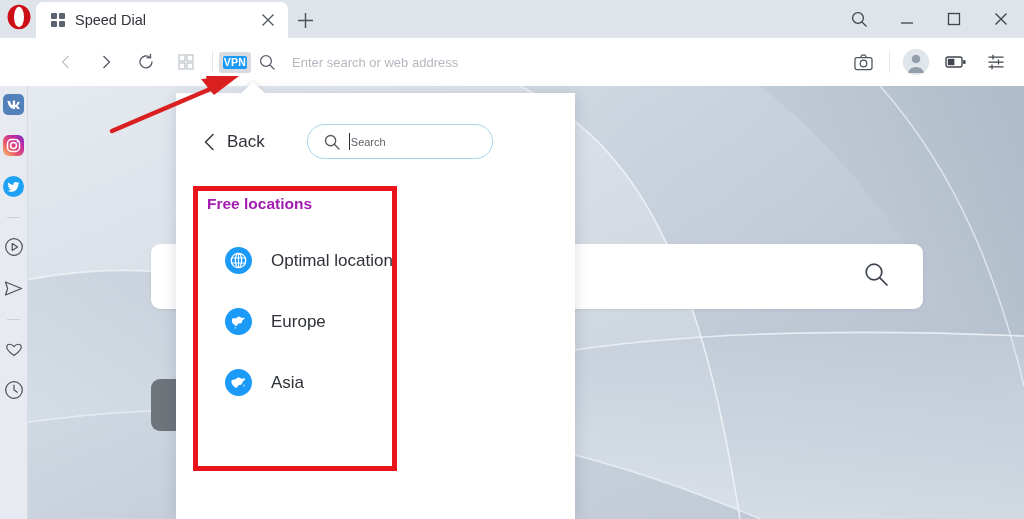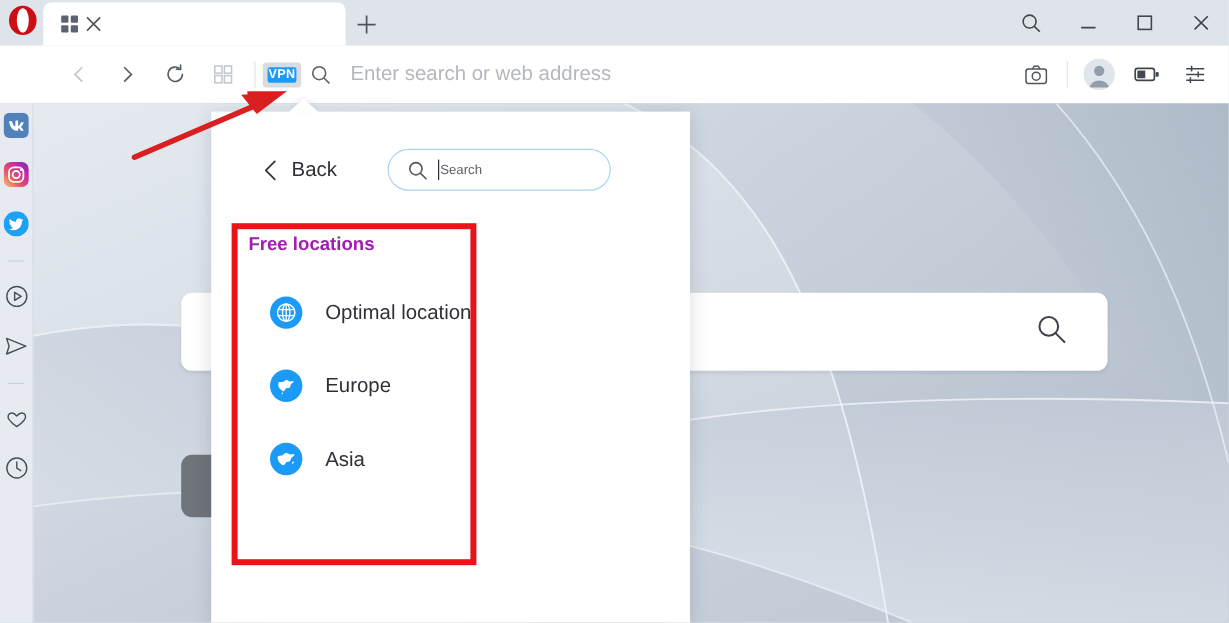--- a/index.html
+++ b/index.html
@@ -82,21 +82,21 @@
   }
   .vpn-badge span {
     background: #1b9af7; color: #ffffff;
     font-size: 10.5px; font-weight: bold; letter-spacing: .3px;
     width: 100%; height: 100%;
     display: flex; align-items: center; justify-content: center;
     border-radius: 2px;
   }
   .addr-search-icon { margin: 0 4px 0 8px; color: #5a6069; display:flex; }
   .addr-input {
-    flex: 1; font-size: 17px; color: #b3b8bf; padding-left: 12px;
+    flex: 1; font-size: 13px; color: #b3b8bf; padding-left: 12px;
     white-space: nowrap; overflow: hidden;
   }
   .tb-right { display: flex; align-items: center; padding-right: 8px; }
   .avatar {
     width: 26px; height: 26px; border-radius: 50%;
     background: #e3e7ec;
     display: flex; align-items: flex-end; justify-content: center;
     overflow: hidden;
   }
   .avatar-wrap { position: relative; width: 26px; height: 26px; }
@@ -154,21 +154,21 @@
     position: absolute; left: 240px; top: 82px;
     width: 0; height: 0;
     border-left: 13px solid transparent;
     border-right: 13px solid transparent;
     border-bottom: 12px solid #ffffff;
     z-index: 9;
     filter: drop-shadow(0 -2px 2px rgba(40,50,65,.07));
   }
   .panel-head {
     display: flex; align-items: center;
-    padding: 31px 0 0 43px;
+    padding: 31px 0 0 27px;
   }
   .back-btn {
     display: flex; align-items: center; gap: 11px;
     color: #33373d;
   }
   .back-label { font-size: 17px; color: #2e3238; }
   .panel-search {
     margin-left: 42px;
     width: 186px; height: 35px;
     border: 1px solid #a8d4f0;
@@ -222,20 +222,21 @@
       </svg>
     </div>
 
     <div class="tab">
       <div class="tab-favicon">
         <i></i>
           <i></i>
           <i></i>
           <i></i>
       </div>
+      <div class="tab-title">Speed Dial</div>
       <div class="tab-close">
         <svg width="14" height="14" viewBox="0 0 14 14">
             <path d="M1.5 1.5 L12.5 12.5 M12.5 1.5 L1.5 12.5" stroke="#4f555d" stroke-width="1.3" fill="none"></path>
           </svg>
       </div>
     </div>
 
     <div class="new-tab">
       <svg width="17" height="17" viewBox="0 0 17 17">
           <path d="M8.5 1 V16 M1 8.5 H16" stroke="#4d525a" stroke-width="1.4" fill="none"></path>

